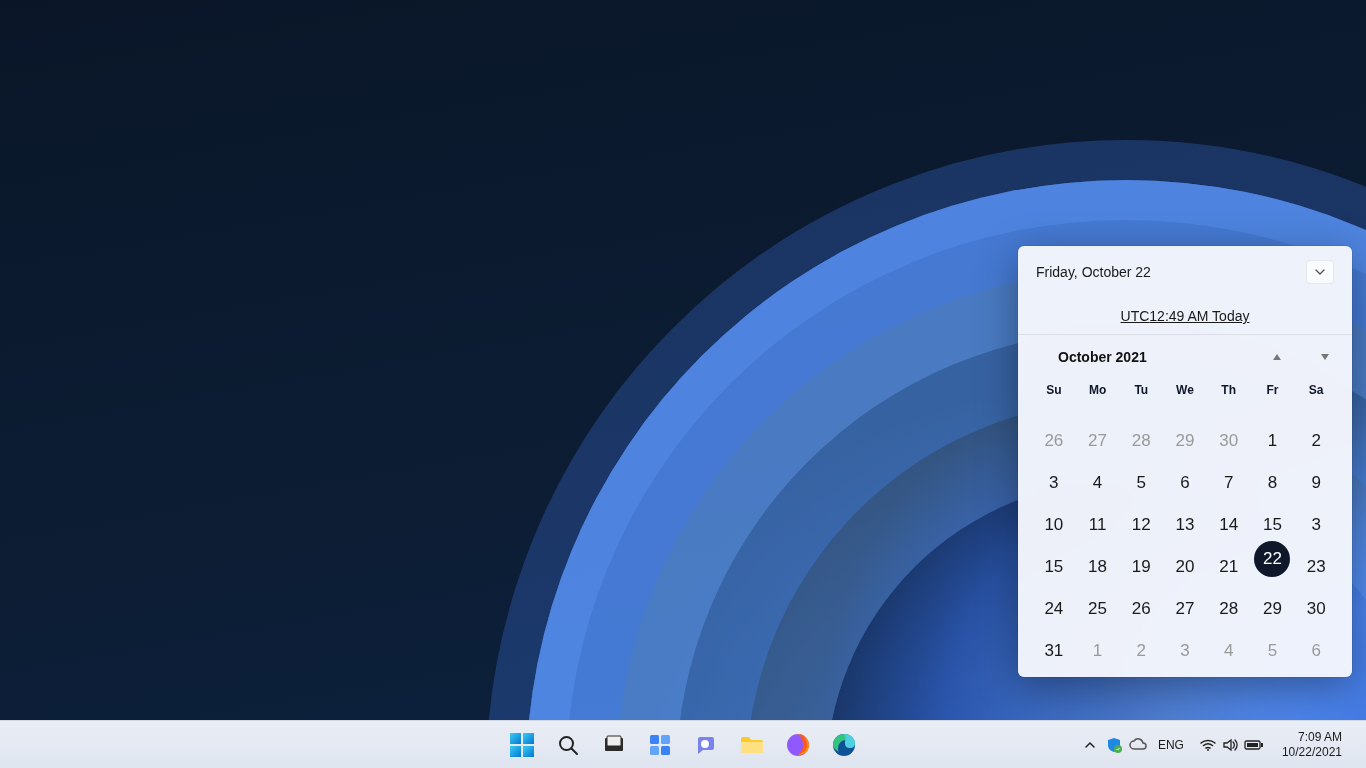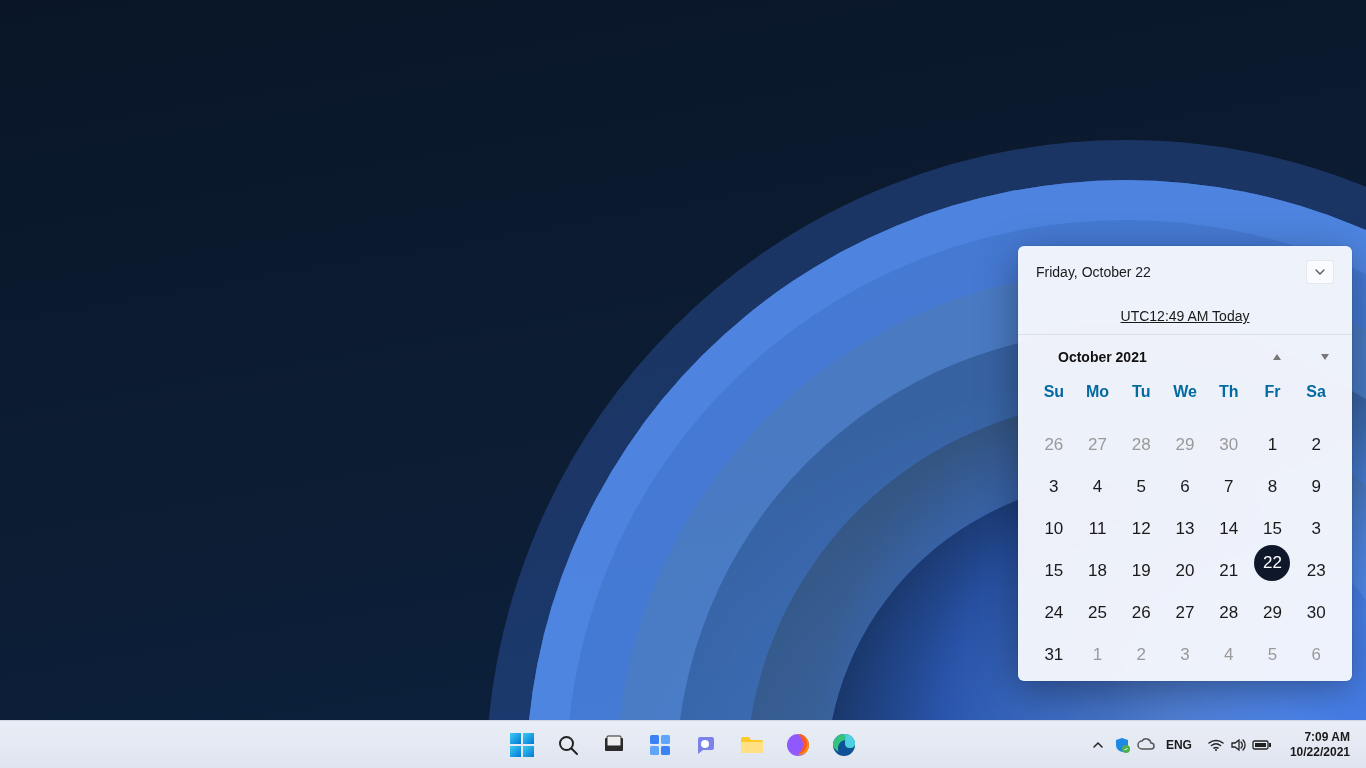--- a/index.html
+++ b/index.html
@@ -42,32 +42,32 @@
   .cal-date { font-size: 14px; color:#1a1a1a; }
   .cal-collapse { width:28px; height:24px; border-radius:4px; background:rgba(255,255,255,0.7); border:1px solid rgba(0,0,0,0.08); display:flex; align-items:center; justify-content:center; cursor:pointer;}
   .cal-row2 { display:flex; justify-content:center; margin-top:24px; font-size:14px; color:#1a1a1a;text-decoration:underline;}
   .cal-divider { height:1px; background:rgba(0,0,0,0.08);}
   .cal-month { padding: 14px 14px 16px; }
   .cal-month-head { display:flex; justify-content:space-between; align-items:center; padding:0 4px 10px;margin-left:22px;}
   .cal-month-title { font-size:14px; font-weight:600; color:#111;}
   .cal-arrows { display:flex; gap:30px; }
   .cal-arrow { color:#666; font-size:9px; cursor:pointer; padding:4px;}
   .cal-grid { display:grid; grid-template-columns: repeat(7, 1fr); text-align:center; }
-  .cal-dow { font-size:16px; font-weight:600; color:#0369a1; padding:8px 0 12px;}
+  .cal-dow { font-size:12px; font-weight:600; color:#0f172a; padding:8px 0 12px;}
   .cal-cell { font-size:17px; color:#1a1a1a; height:42px; display:flex; align-items:flex-end; justify-content:center; cursor:pointer; }
   .cal-cell.out { color:#9a9a9a; }
   .cal-cell.today span{ background:#0f172a; color:#fff; width:36px; height:36px; border-radius:50%; display:flex; align-items:center; justify-content:center; }
 
   
   .taskbar { position:absolute; left:0; right:0; bottom:0; height:48px;
     background: linear-gradient(#e9edf5, #dfe5f0); border-top:1px solid rgba(0,0,0,0.06);
     display:flex; align-items:center; }
   .taskbar-center { position:absolute; left:50%; transform:translateX(-50%); display:flex; gap:6px; align-items:center;}
   .tb-btn { width:40px; height:40px; border-radius:4px; display:flex; align-items:center; justify-content:center; cursor:pointer;}
-  .taskbar-right { position:absolute; right:8px; display:flex; align-items:center; gap:4px; height:100%;font-weight:bold;}
+  .taskbar-right { position:absolute; right:16px; display:flex; align-items:center; gap:4px; height:100%;}
   .tray-ico { width:20px; height:40px; display:flex; align-items:center; justify-content:center; cursor:pointer; color:#1a1a1a;}
   .tray-lang { font-size:12px; padding:0 6px; cursor:pointer; color:#1a1a1a;}
   .tray-net { display:flex; gap:6px; padding:0 6px; align-items:center; cursor:pointer; border-radius:4px; height:40px;}
   .tray-clock { text-align:right; font-size:12px; line-height:15px; padding:0 8px; cursor:pointer; color:#1a1a1a;}
 
   
   .win-logo { width:24px; height:24px; display:grid; grid-template-columns:1fr 1fr; grid-template-rows:1fr 1fr; gap:2px;}
   .win-logo div{ background:linear-gradient(135deg,#3ccbf4,#0078d4); }
 
   svg { display:block; }

